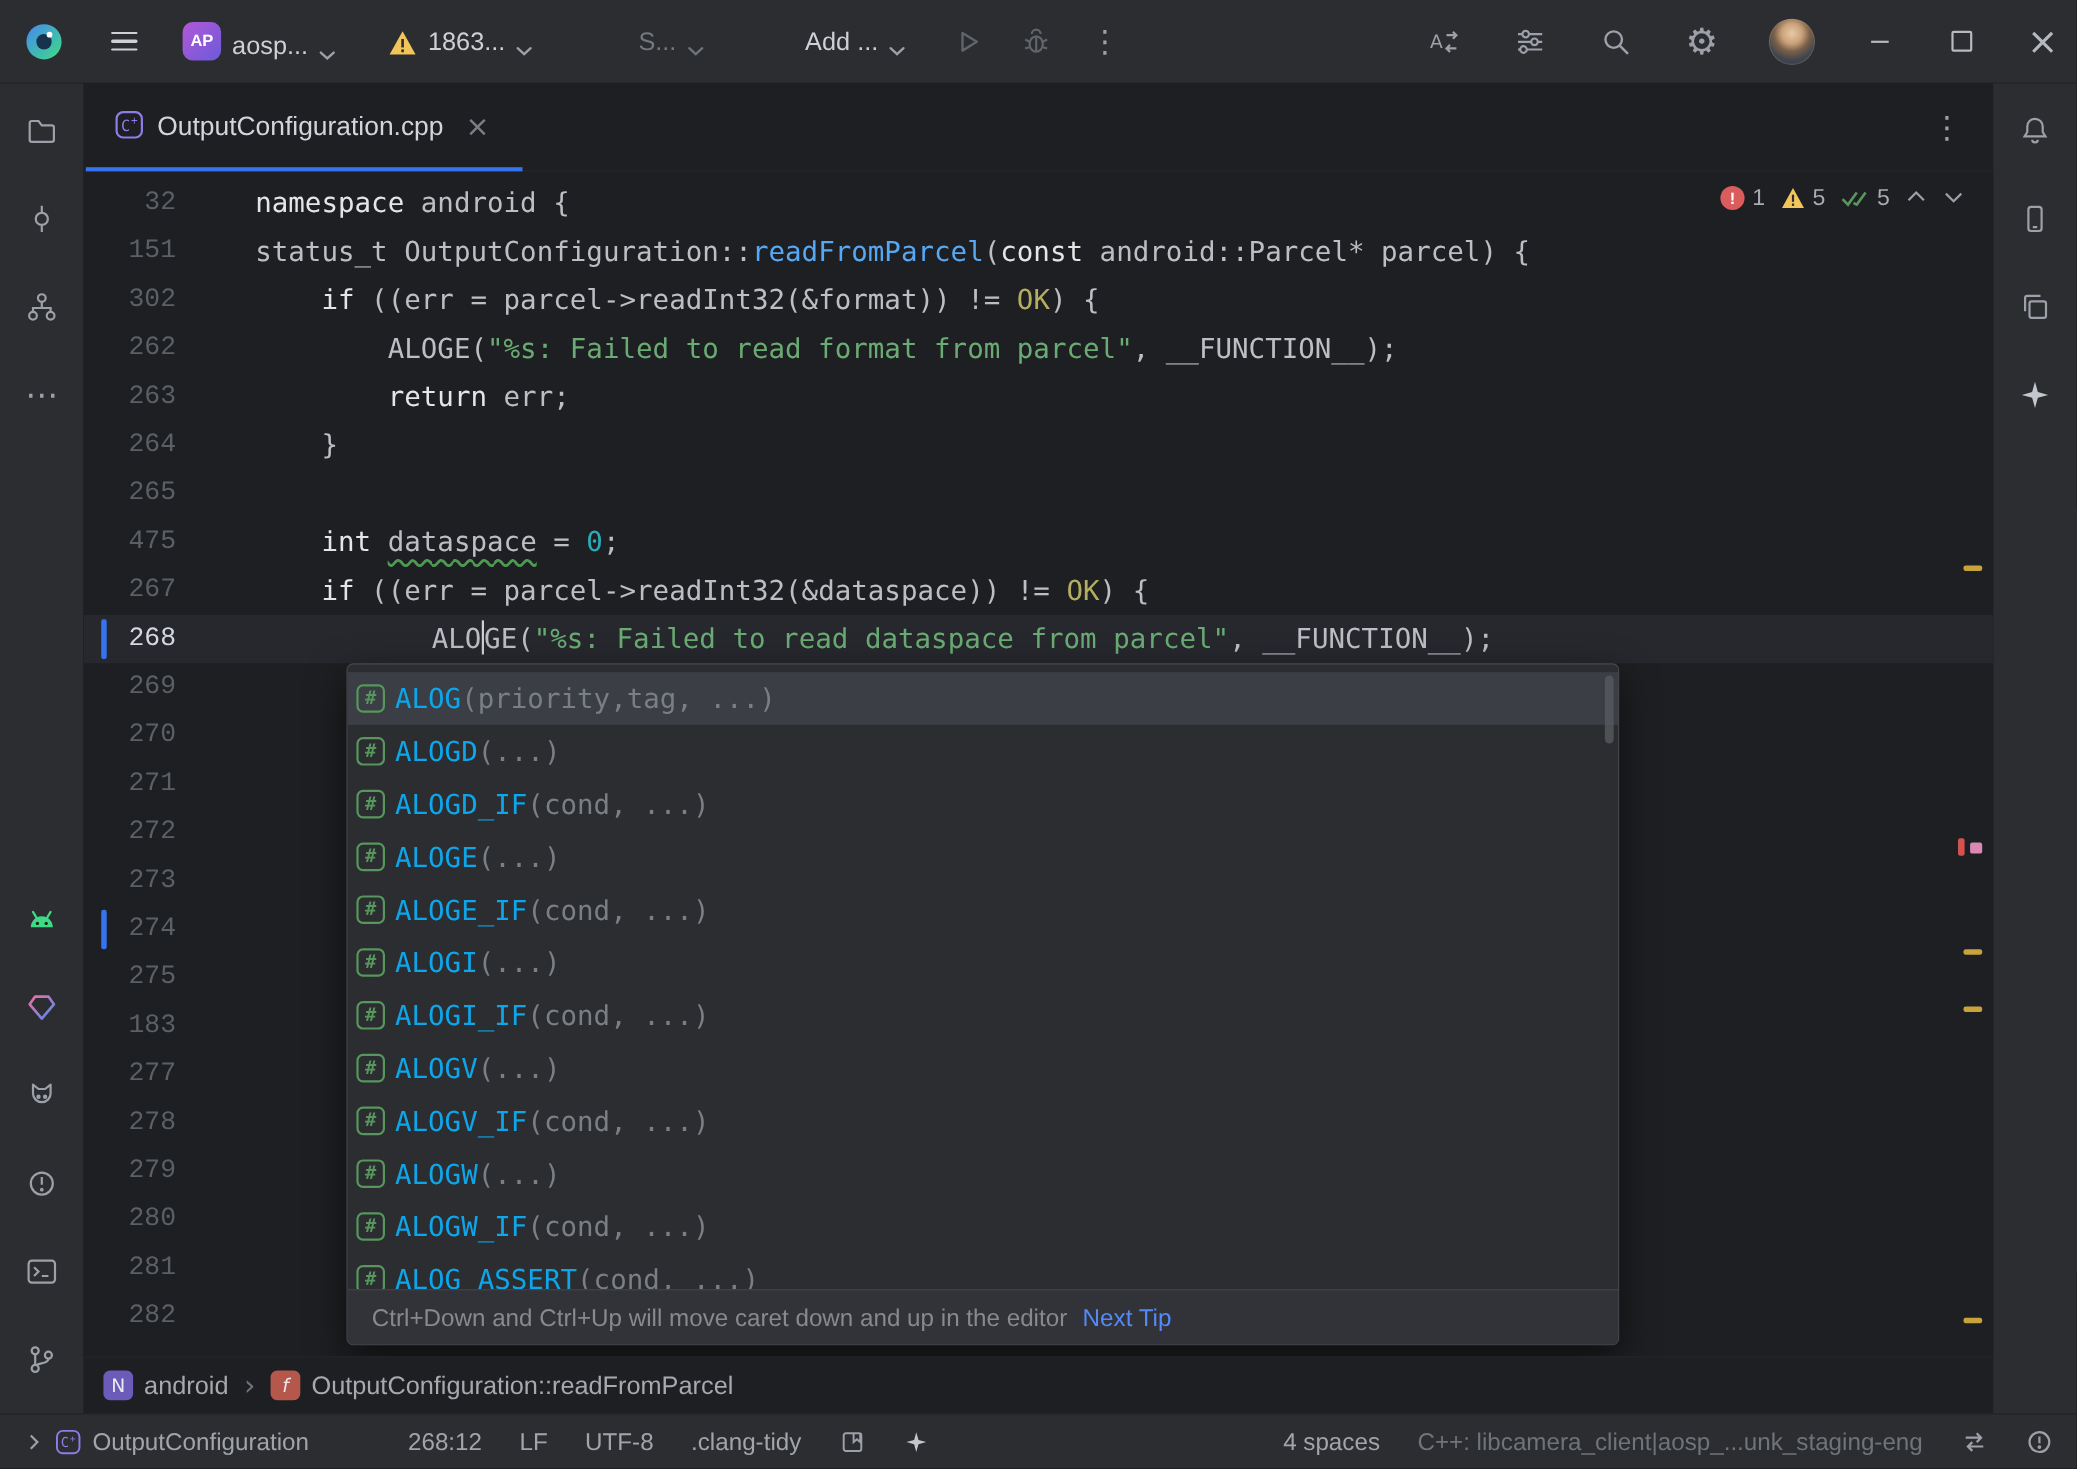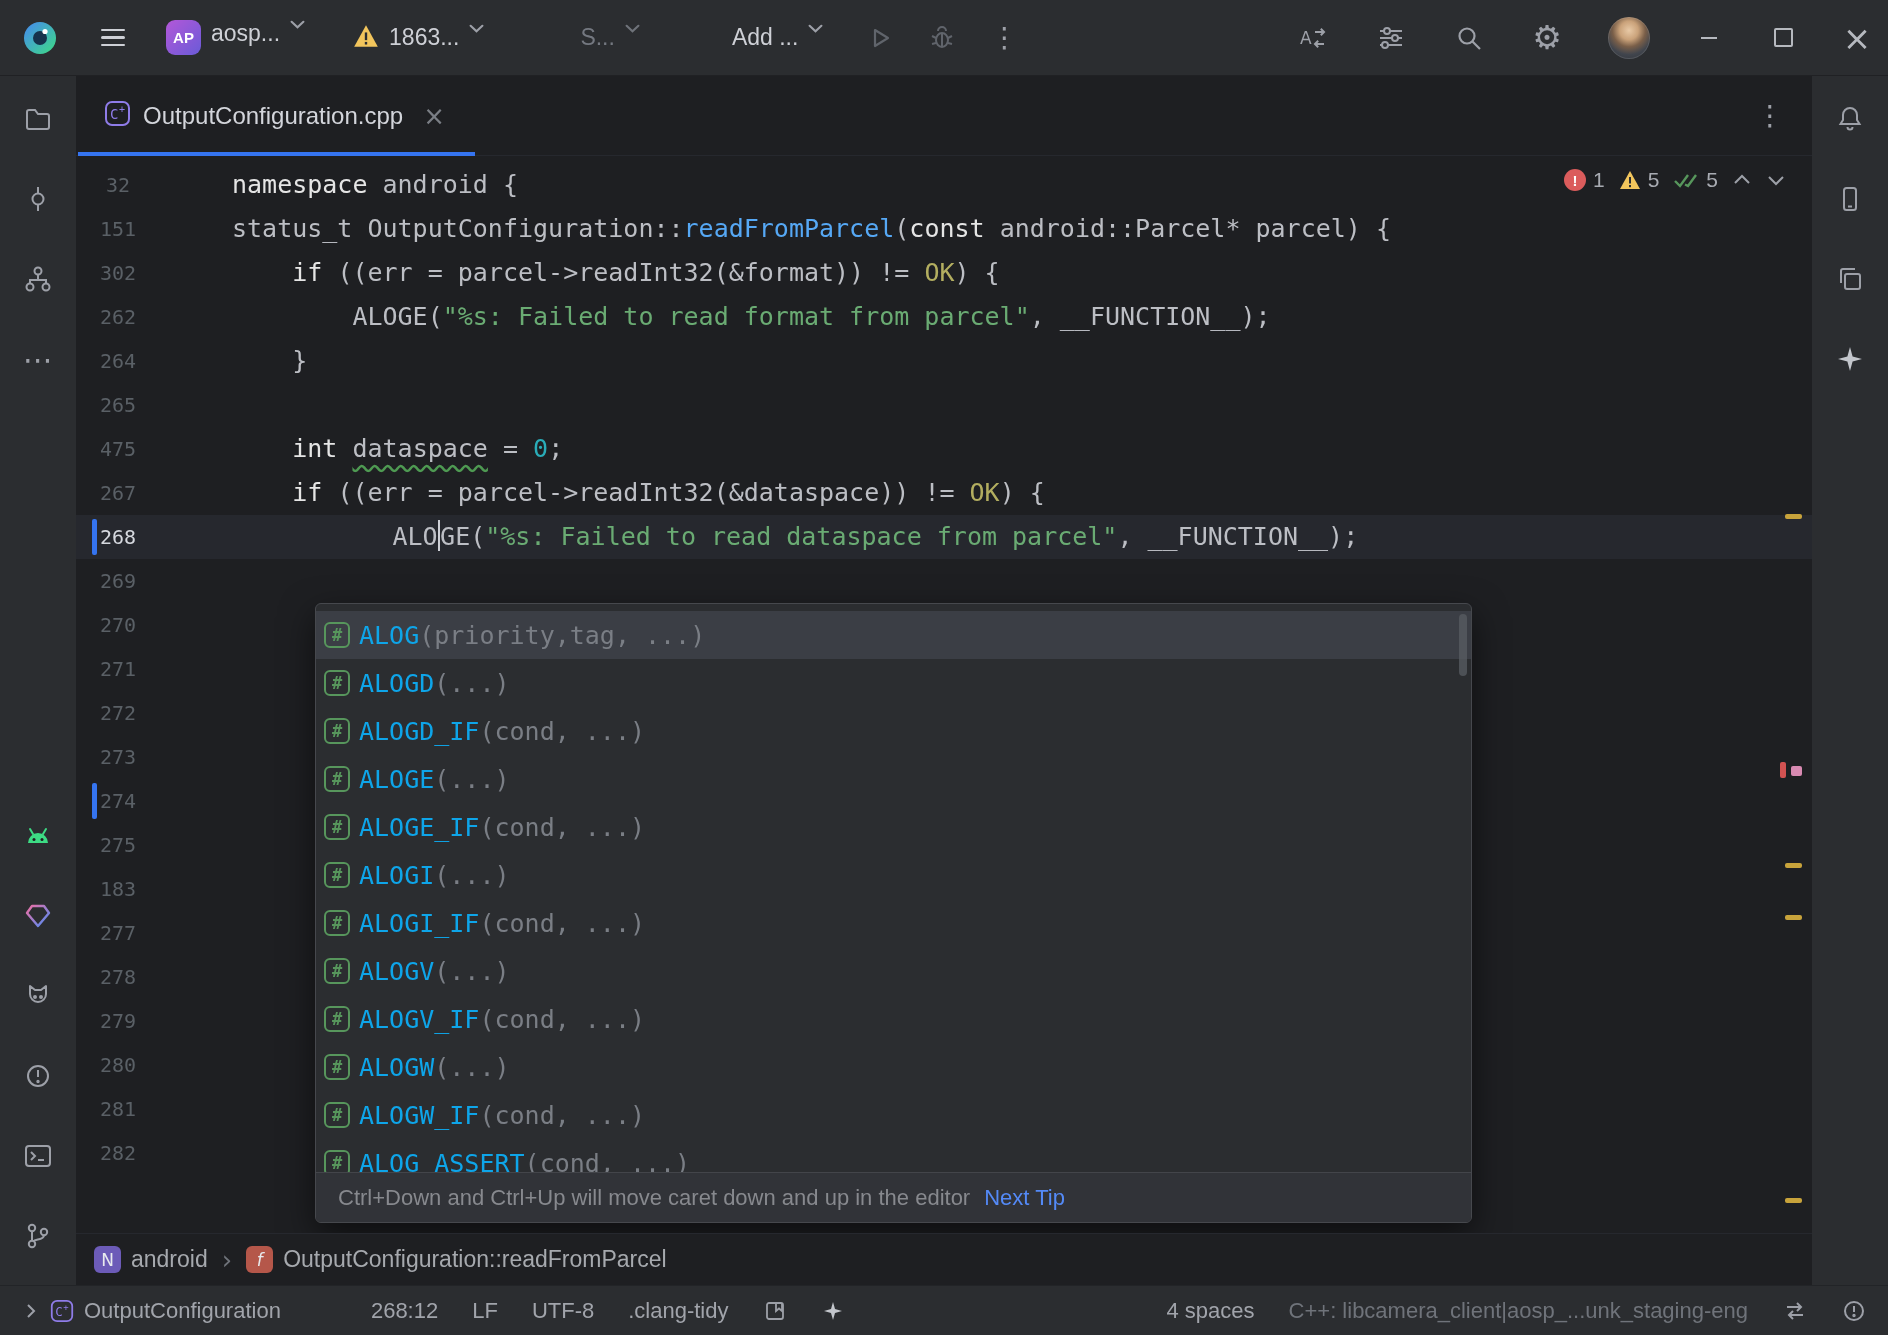--- a/index.html
+++ b/index.html
@@ -7,21 +7,21 @@
     font-family:"Liberation Sans",sans-serif;-webkit-font-smoothing:antialiased;}
   .window{width:1888px;height:1335px;display:flex;flex-direction:column;color:#bcbec4;background:#1e1f22;}
 
   
   .titlebar{height:76px;flex:none;background:#2b2d30;display:flex;align-items:center;
     padding:0 16px 0 20px;border-bottom:1px solid rgba(0,0,0,.25);}
   .logo{width:40px;height:40px;display:flex;align-items:center;justify-content:center;}
   .tb-icon{display:inline-flex;align-items:center;justify-content:center;width:34px;height:34px;border-radius:6px;}
   .burger{margin-left:36px;flex-direction:column;gap:5px;}
   .burger span{display:block;width:24px;height:2.5px;background:#ced0d6;border-radius:2px;}
-  .chip{display:flex;align-items:flex-start;gap:10px;font-size:23px;color:#ced0d6;}
+  .chip{display:flex;align-items:flex-end;gap:10px;font-size:23px;color:#ced0d6;}
   .chip.dim .chip-label{color:#747880;}
   .ap-badge{width:35px;height:35px;border-radius:9px;background:linear-gradient(135deg,#b357d8,#6a5bd8);
     color:#fff;font-size:15px;font-weight:bold;display:flex;align-items:center;justify-content:center;}
   .chev{width:15px;height:9px;}
   .ml36{margin-left:36px}.ml40{margin-left:40px}.ml48{margin-left:48px}.ml92{margin-left:92px}.ml96{margin-left:96px}.ml28{margin-left:28px}
   .tb-right{margin-left:auto;display:flex;align-items:center;gap:44px;}
   .glyph-icon{font-family:"DejaVu Sans",sans-serif;color:#9da0a8;line-height:1;}
   .kebab{font-size:28px;color:#9da0a8;font-family:"DejaVu Sans",sans-serif;}
   .avatar{width:42px;height:42px;border-radius:50%;
     background:radial-gradient(circle at 50% 32%,#e8c9a6 0%,#caa27a 26%,#7a5f49 46%,#41454d 68%,#2f3237 100%);
@@ -47,21 +47,21 @@
   .tab{position:relative;display:flex;align-items:center;gap:12px;padding:0 30px 0 26px;margin-left:2px;}
   .tab::after{content:"";position:absolute;left:0;right:0;bottom:-1px;height:4px;background:#3574f0;}
   .tab-title{font-size:24px;color:#d3d5db;}
   .tab-close{font-size:26px;color:#7a7e85;margin-left:8px;font-family:"DejaVu Sans",sans-serif;}
   .tab-kebab{margin-left:auto;align-self:center;margin-right:28px;font-size:28px;color:#9da0a8;font-family:"DejaVu Sans",sans-serif;}
 
   
   .editor{flex:1;position:relative;overflow:hidden;padding-top:7px;background:#1e1f22;}
   .code-row{display:flex;height:44px;line-height:44px;font-family:"DejaVu Sans Mono",monospace;font-size:25px;white-space:pre;}
   .code-row.current{background:#26282e;gap:40px;}
-  .gutter{width:156px;flex:none;position:relative;text-align:center;padding-right:72px;font-size:20px;color:#5a6066;}
+  .gutter{width:156px;flex:none;position:relative;text-align:right;padding-right:72px;font-size:24px;color:#5a6066;font-family:Liberation Mono, monospace;}
   .current .gutter{color:#d5d8de;}
   .change-bar{position:absolute;left:16px;top:4px;width:5px;height:36px;background:#3574f0;border-radius:2px;}
   .code-text{flex:1;min-width:0;}
   .tk-kw{color:#e5e5e5;}
   .tk-t{color:#bcbec4;}
   .tk-fn{color:#56a8f5;}
   .tk-st{color:#6aab73;}
   .tk-nm{color:#2aacb8;}
   .tk-mc{color:#b3ae60;}
   .tk-sp{color:#bcbec4;text-decoration-line:underline;text-decoration-style:wavy;text-decoration-color:#4e9a52;text-underline-offset:7px;}
@@ -316,20 +316,21 @@
         </div>
         <span class="tab-kebab">⋮</span>
       </div>
 
       <div class="editor">
         <div>
             <div class="code-row"><div class="gutter"><span>32</span></div><div class="code-text"><span class="tk-kw">namespace</span><span class="tk-t"> android {</span></div></div>
             <div class="code-row"><div class="gutter"><span>151</span></div><div class="code-text"><span class="tk-t">status_t OutputConfiguration::</span><span class="tk-fn">readFromParcel</span><span class="tk-t">(</span><span class="tk-kw">const</span><span class="tk-t"> android::Parcel* parcel) {</span></div></div>
             <div class="code-row"><div class="gutter"><span>302</span></div><div class="code-text"><span class="tk-t">    </span><span class="tk-kw">if</span><span class="tk-t"> ((err = parcel-&gt;readInt32(&amp;format)) != </span><span class="tk-mc">OK</span><span class="tk-t">) {</span></div></div>
             <div class="code-row"><div class="gutter"><span>262</span></div><div class="code-text"><span class="tk-t">        ALOGE(</span><span class="tk-st">"%s: Failed to read format from parcel"</span><span class="tk-t">, __FUNCTION__);</span></div></div>
+            <div class="code-row"><div class="gutter"><span>263</span></div><div class="code-text"><span class="tk-t">        </span><span class="tk-kw">return</span><span class="tk-t"> err;</span></div></div>
             <div class="code-row"><div class="gutter"><span>264</span></div><div class="code-text"><span class="tk-t">    }</span></div></div>
             <div class="code-row"><div class="gutter"><span>265</span></div><div class="code-text"></div></div>
             <div class="code-row"><div class="gutter"><span>475</span></div><div class="code-text"><span class="tk-t">    </span><span class="tk-kw">int</span><span class="tk-t"> </span><span class="tk-sp">dataspace</span><span class="tk-t"> = </span><span class="tk-nm">0</span><span class="tk-t">;</span></div></div>
             <div class="code-row"><div class="gutter"><span>267</span></div><div class="code-text"><span class="tk-t">    </span><span class="tk-kw">if</span><span class="tk-t"> ((err = parcel-&gt;readInt32(&amp;dataspace)) != </span><span class="tk-mc">OK</span><span class="tk-t">) {</span></div></div>
             <div class="code-row current"><div class="gutter"><span class="change-bar"></span><span>268</span></div><div class="code-text"><span class="tk-t">        ALO</span><span class="caret"></span><span class="tk-t">GE(</span><span class="tk-st">"%s: Failed to read dataspace from parcel"</span><span class="tk-t">, __FUNCTION__);</span></div></div>
             <div class="code-row"><div class="gutter"><span>269</span></div><div class="code-text"></div></div>
             <div class="code-row"><div class="gutter"><span>270</span></div><div class="code-text"></div></div>
             <div class="code-row"><div class="gutter"><span>271</span></div><div class="code-text"></div></div>
             <div class="code-row"><div class="gutter"><span>272</span></div><div class="code-text"></div></div>
             <div class="code-row"><div class="gutter"><span>273</span></div><div class="code-text"></div></div>

